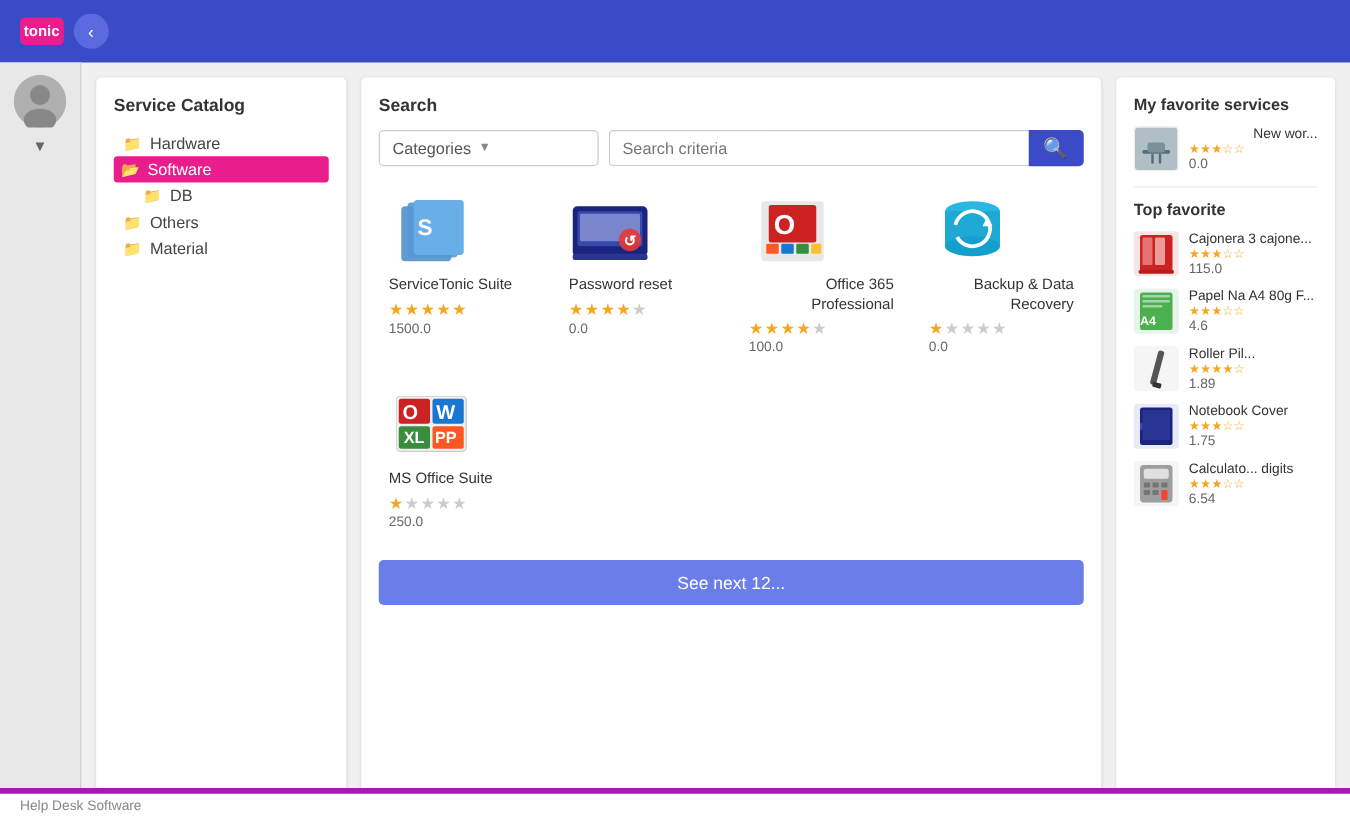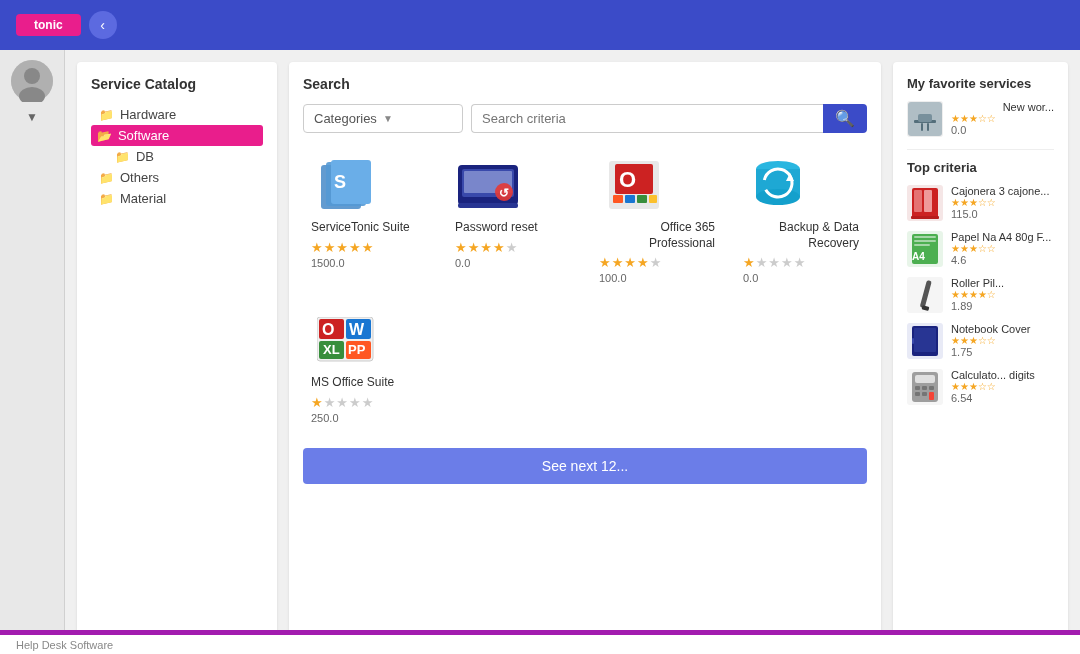--- a/index.html
+++ b/index.html
@@ -12,21 +12,21 @@
       display: flex;
       align-items: center;
       padding: 0 16px;
       height: 50px;
     }
     .header-logo {
       background: #e91e8c;
       color: white;
       font-weight: bold;
       font-size: 12px;
-      padding: 4px 18px;
+      padding: 4px 3px;
       border-radius: 4px;
       margin-right: 8px;
     }
     .header-back-btn {
       background: #5c6ae0;
       border: none;
       border-radius: 50%;
       width: 28px;
       height: 28px;
       color: white;
@@ -133,21 +133,21 @@
     .search-select {
       border: 1px solid #ccc;
       border-radius: 4px;
       padding: 6px 10px;
       font-size: 13px;
       color: #555;
       background: white;
       display: flex;
       align-items: center;
       gap: 6px;
-      width: 160px;
+      width: 176px;
       cursor: pointer;
     }
     .search-select-arrow { color: #888; font-size: 10px; }
     .search-input-wrap {
       flex: 1;
       display: flex;
     }
     .search-input {
       flex: 1;
       border: 1px solid #ccc;
@@ -500,21 +500,21 @@
         </div>
         <div class="fav-info">
           <div class="fav-name">New wor...</div>
           <div class="fav-rating">★★★☆☆</div>
           <div class="fav-price">0.0</div>
         </div>
       </div>
 
       <hr class="divider">
 
-      <div class="right-section-title">Top criteria</div>
+      <div class="right-section-title">Top favorite</div>
 
       <div class="top-item">
         <div class="top-img" style="background:#f5e6e6; display:flex; align-items:center; justify-content:center;">
           <svg width="34" height="34" viewBox="0 0 34 34">
             <rect x="4" y="2" width="26" height="30" rx="2" fill="#cc2222"></rect>
             <rect x="6" y="4" width="8" height="22" rx="1" fill="#e57373"></rect>
             <rect x="16" y="4" width="8" height="22" rx="1" fill="#ef9a9a"></rect>
             <rect x="3" y="30" width="28" height="3" rx="1" fill="#b71c1c"></rect>
           </svg>
         </div>

